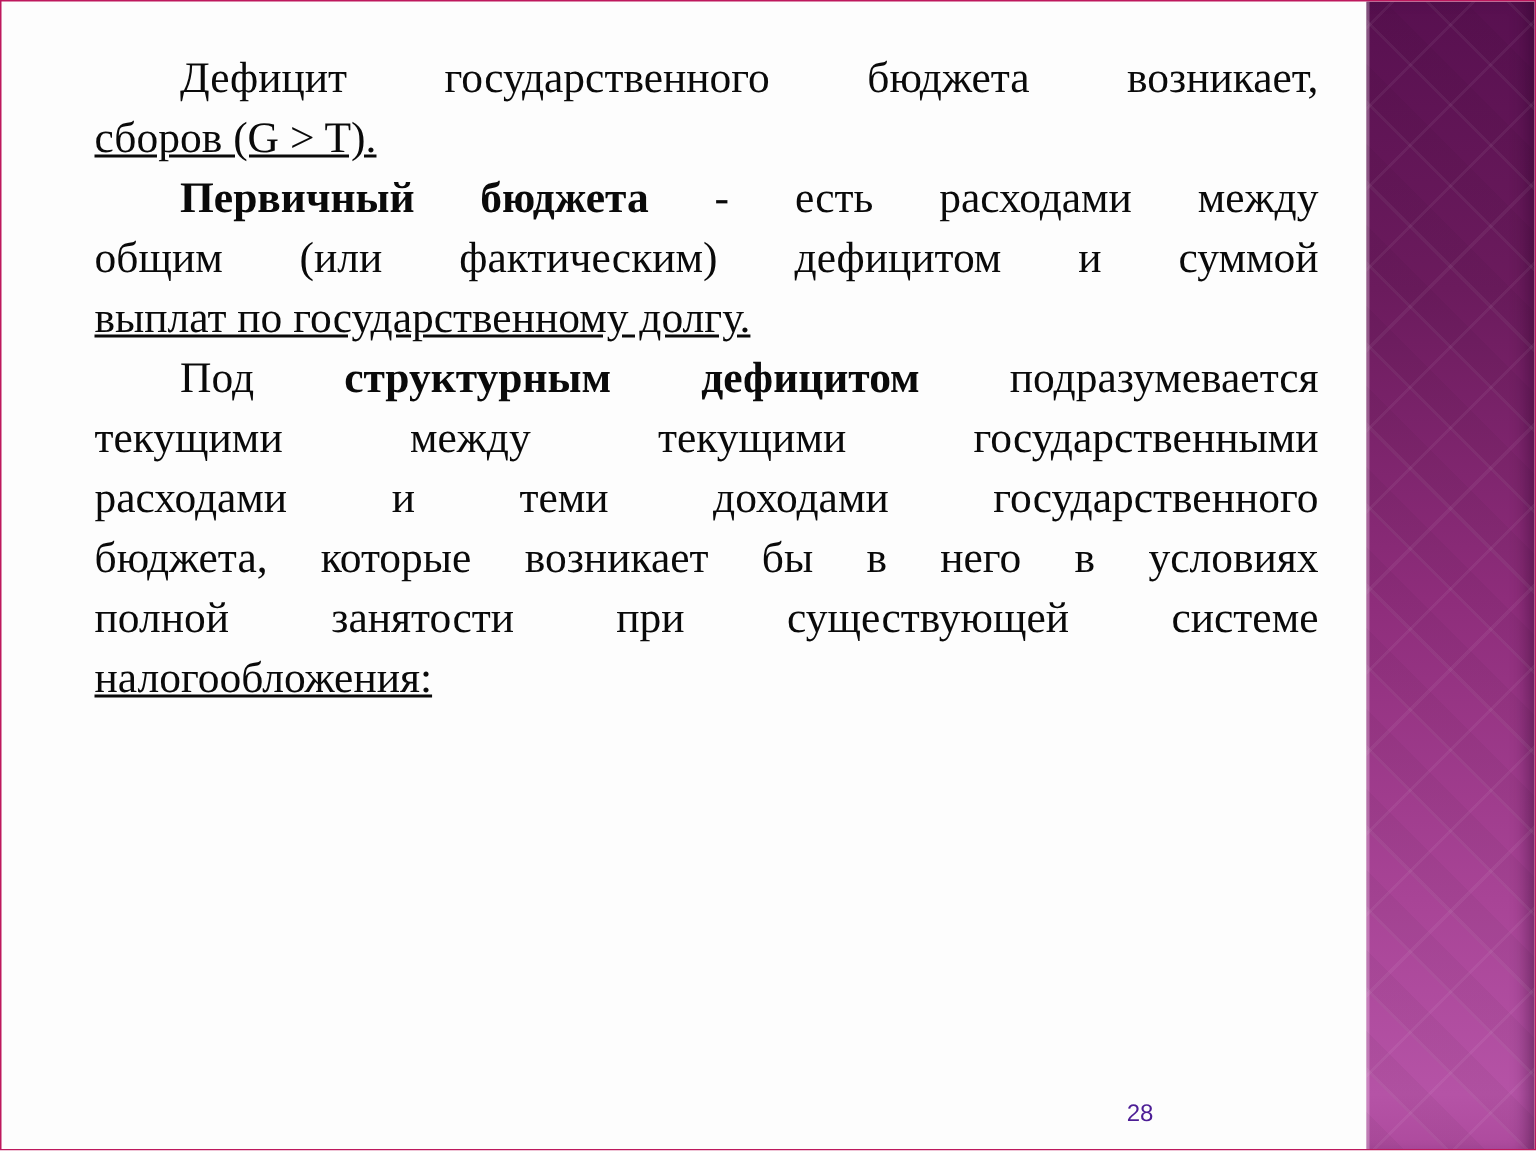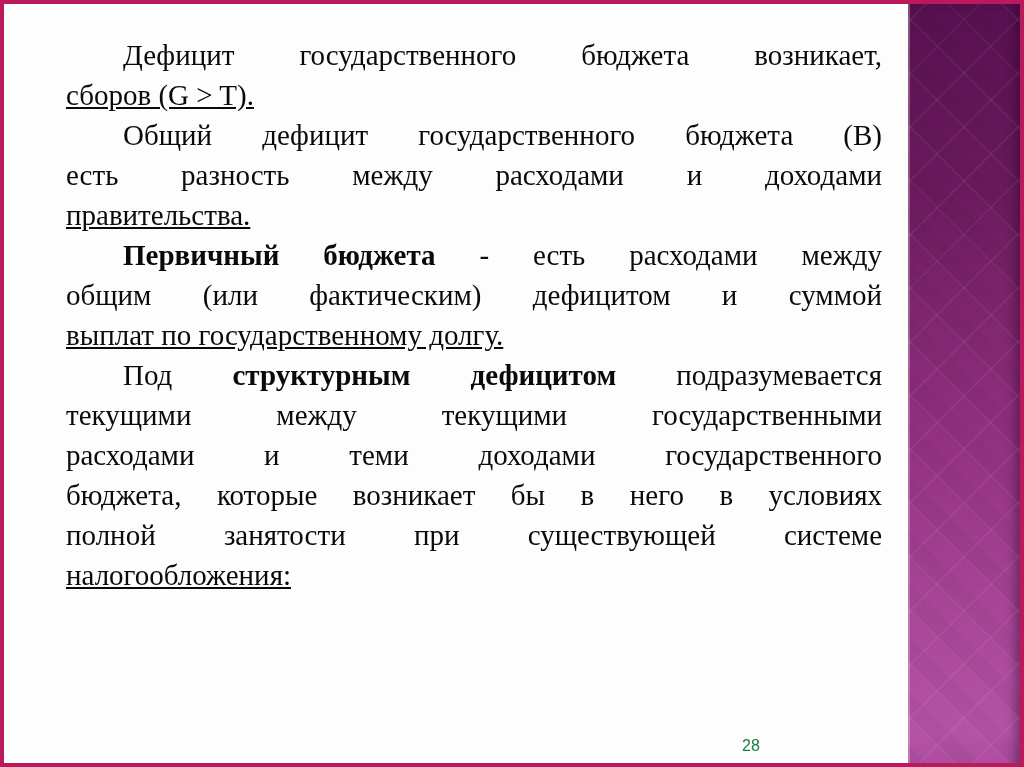--- a/index.html
+++ b/index.html
@@ -3,21 +3,21 @@
 <meta charset="utf-8">
 <style>
   html, body { margin: 0; padding: 0; background: #ffffff; }
   .page {
     position: relative;
     width: 1024px;
     height: 767px;
     background: #fdfdfd;
     overflow: hidden;
     box-sizing: border-box;
-    border: 4px solid #be185d;
+    border: 1px solid #be185d;
     font-family: "Liberation Serif", "DejaVu Serif", serif;
   }
 
   
   .text-block {
     position: absolute;
     left: 62px;
     top: 31px;
     width: 816px;
     color: #0a0a0a;
@@ -66,42 +66,38 @@
         rgba(0,0,0,0.035) 0px, rgba(0,0,0,0.035) 19px,
         rgba(0,0,0,0) 19px, rgba(0,0,0,0) 38px);
   }
 
   
   .page-number {
     position: absolute;
     left: 738px;
     top: 733px;
     width: 42px;
+    text-align: center;
     font-family: "Liberation Sans", "DejaVu Sans", sans-serif;
     font-size: 16px;
-    color: #15803d;
+    color: #4c1d95;
   }
 </style>
 </head>
 <body>
 
 <div class="page">
 
   <div class="text-block">
 
     <div class="paragraph">
       <div class="line first"><span>Дефицит государственного бюджета возникает,</span></div>
       <div class="line last"><span>сборов (G &gt; T).</span></div>
     </div>
 
-    <div class="paragraph">
-      <div class="line first"><span>Общий дефицит государственного бюджета (В)</span></div>
-      <div class="line"><span>есть разность между расходами и доходами</span></div>
-      <div class="line last"><span>правительства.</span></div>
-    </div>
 
     <div class="paragraph">
       <div class="line first"><span class="seg-bold">Первичный бюджета</span><span> - есть расходами между</span></div>
       <div class="line"><span>общим (или фактическим) дефицитом и суммой</span></div>
       <div class="line last"><span>выплат по государственному долгу.</span></div>
     </div>
 
     <div class="paragraph">
       <div class="line first"><span>Под </span><span class="seg-bold">структурным дефицитом</span><span> подразумевается</span></div>
       <div class="line"><span>текущими между текущими государственными</span></div>

